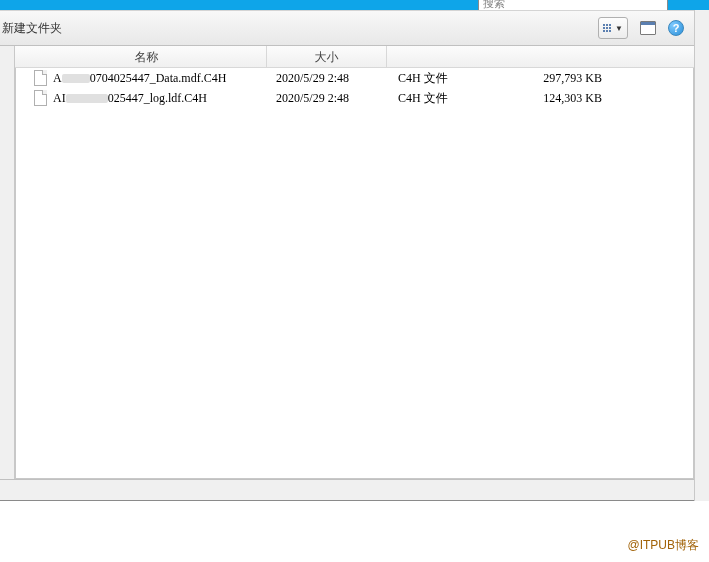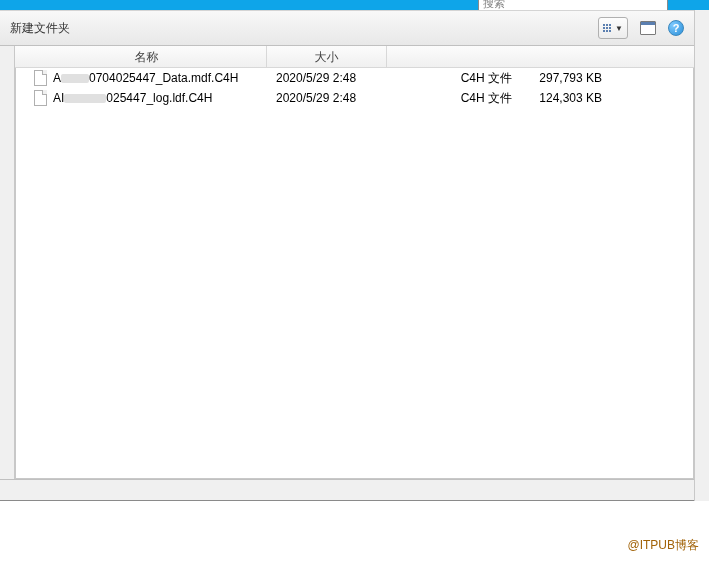--- a/index.html
+++ b/index.html
@@ -39,21 +39,21 @@
   width: 694px;
   height: 36px;
   background: linear-gradient(#f8f8f8, #e8e8e8);
   border-top: 1px solid #d4d4d4;
   border-bottom: 1px solid #c0c0c0;
   display: flex;
   align-items: center;
   justify-content: space-between;
 }
 .toolbar-left {
-  padding-left: 10px;
+  padding-left: 2px;
   color: #333;
 }
 .toolbar-right {
   display: flex;
   align-items: center;
   gap: 12px;
   padding-right: 10px;
 }
 .view-button {
   display: flex;
@@ -154,21 +154,21 @@
   bottom: 83px;
   background: #fff;
   border: 1px solid #c8c8c8;
   border-top: none;
   overflow: auto;
 }
 .file-row {
   display: flex;
   height: 20px;
   align-items: center;
-  font-family: Liberation Sans, sans-serif;
+  font-family: Liberation Serif, serif;
   font-size: 12px;
 }
 .cell-name {
   width: 252px;
   display: flex;
   align-items: center;
   padding-left: 18px;
 }
 .file-icon {
   width: 13px; height: 16px;
@@ -181,21 +181,21 @@
 .file-icon::after {
   content: "";
   position: absolute;
   top: -1px; right: -1px;
   width: 4px; height: 4px;
   background: #f0f0f0;
   border-left: 1px solid #b0b0b0;
   border-bottom: 1px solid #b0b0b0;
 }
 .cell-date { width: 122px; padding-left: 8px; }
-.cell-type { width: 122px; padding-left: 8px; text-align: right; }
+.cell-type { width: 122px; padding-left: 8px; }
 .cell-size { width: 120px; text-align: right; padding-right: 30px; }
 .redact {
   display: inline-block;
   height: 9px;
   background: #e0e0e0;
   vertical-align: middle;
   border-radius: 2px;
 }
 .bottom-frame {
   position: absolute;

